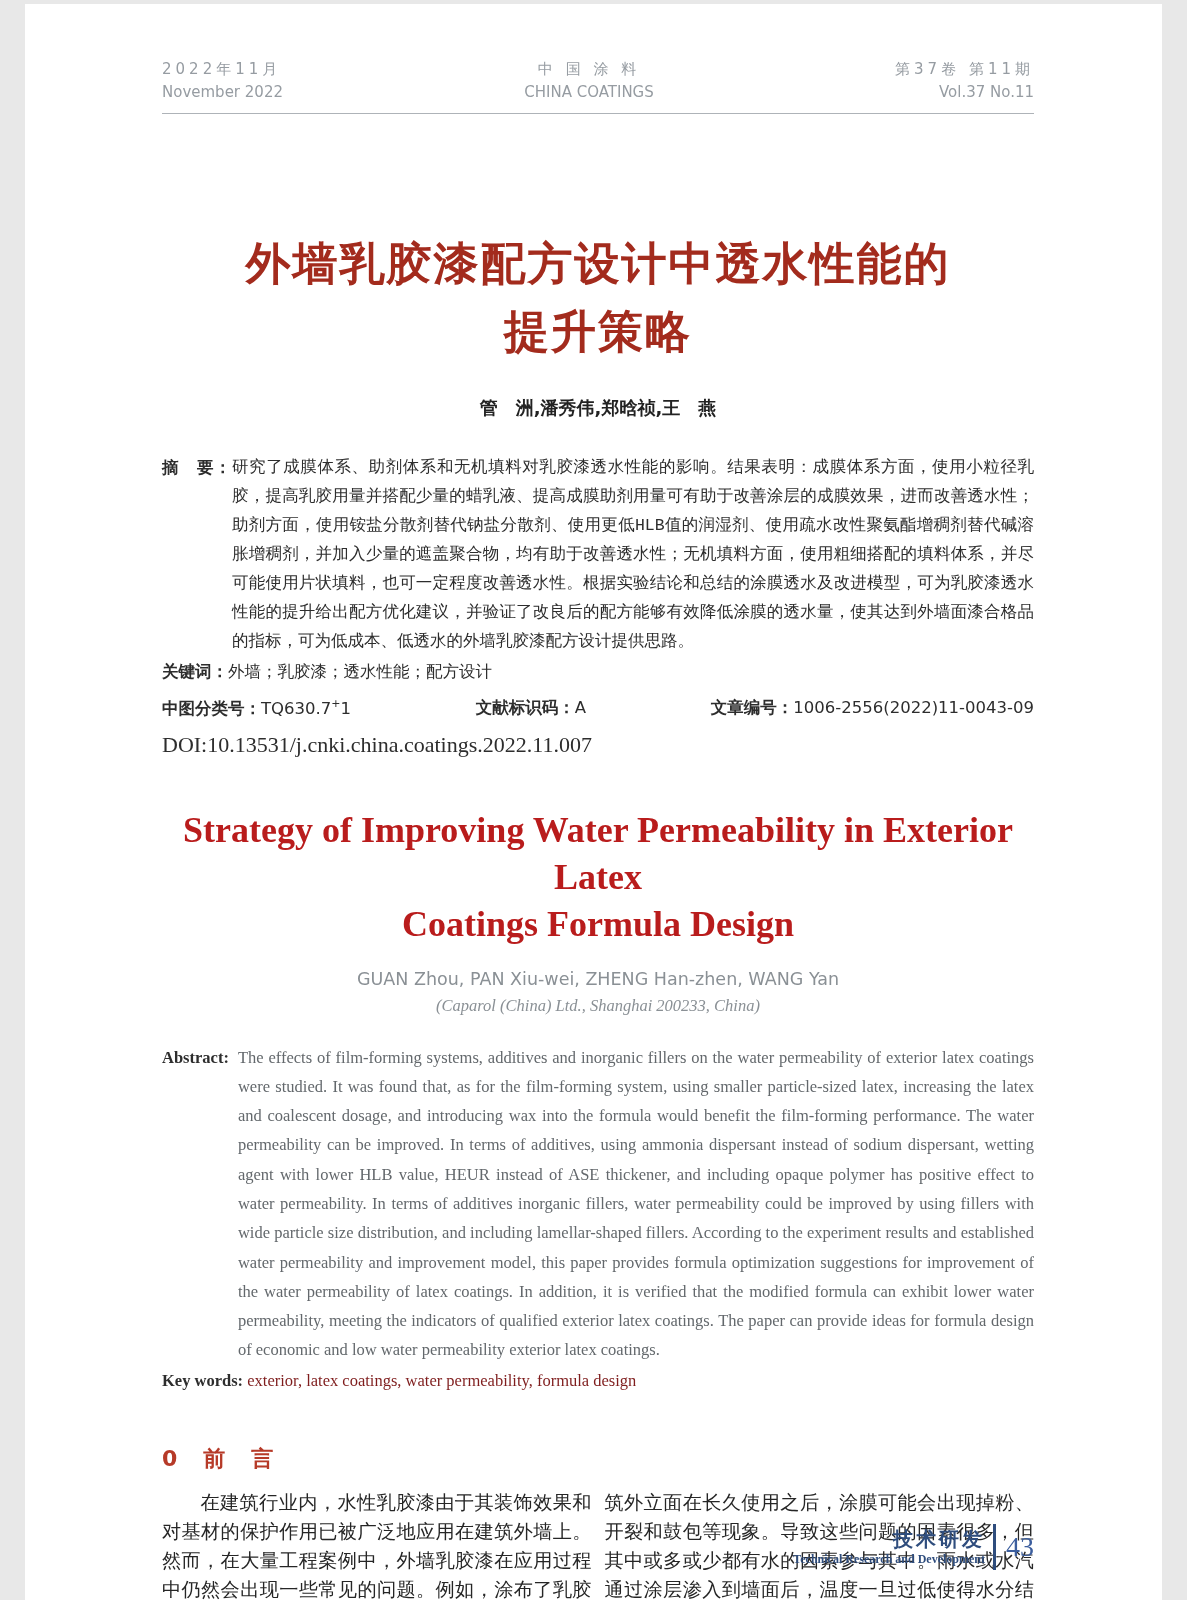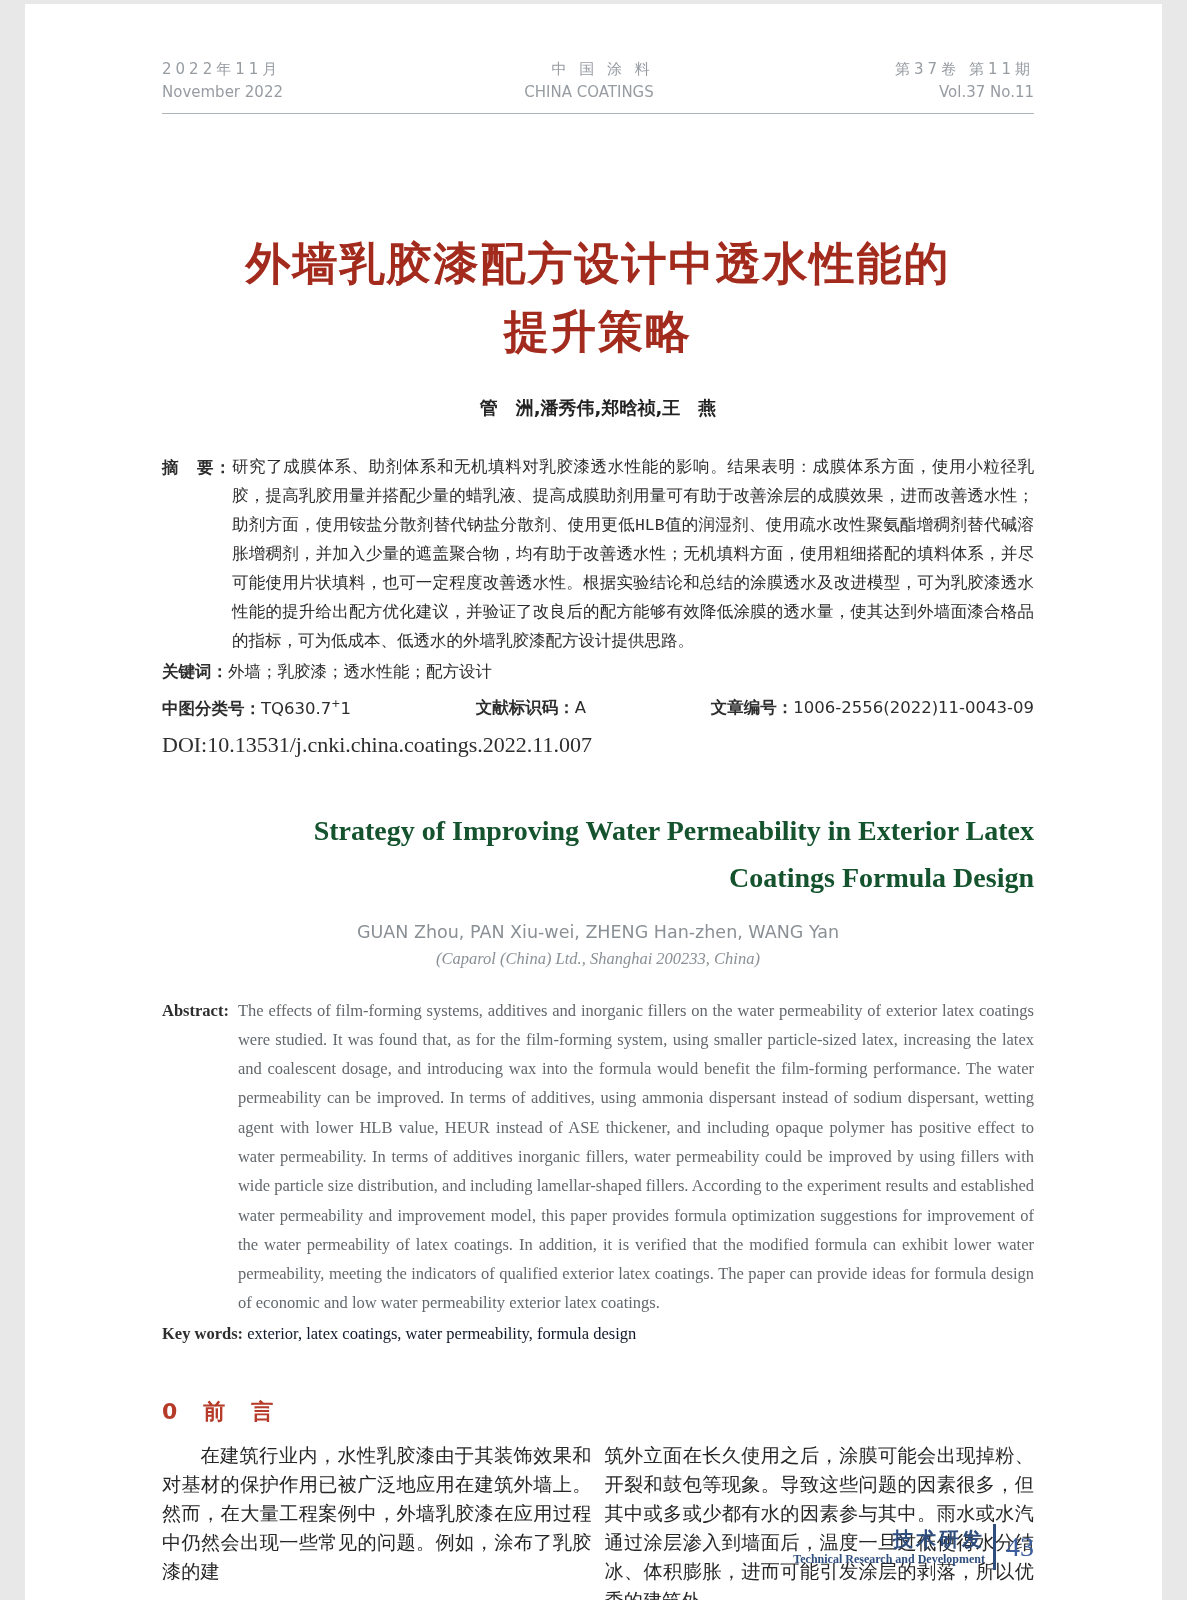--- a/index.html
+++ b/index.html
@@ -16,21 +16,21 @@
   .content { padding:0 128px 0 137px; }
 
   
   .jheader {
     display:flex; justify-content:space-between; align-items:flex-end;
     padding-top:54px;
     color:#969ca2;
     font-size:15px; line-height:23px;
   }
   .jheader .col { white-space:nowrap; }
-  .jheader .center { text-align:right; }
+  .jheader .center { text-align:center; }
   .jheader .right { text-align:right; }
   .jheader .zh { letter-spacing:4px; }
   .header-rule { border:none; border-top:1.6px solid #aeb3b8; margin-top:9px; }
 
   
   .title-zh {
     margin-top:116px;
     text-align:center;
     color:#a32b1d;
     font-size:45px; font-weight:bold;
@@ -66,24 +66,24 @@
   .meta-row .label { font-weight:bold; }
   .meta-row sup { font-size:11px; }
   .doi {
     margin-top:12px;
     font-family:"Liberation Serif","DejaVu Serif",serif;
     font-size:22px; color:#2d2d2d;
   }
 
   
   .title-en {
-    margin-top:49px; text-align:right;
-    font-family:"Liberation Serif","DejaVu Serif",serif;
-    color:#14532d; font-weight:bold;
-    font-size:28px; line-height:47px;
+    margin-top:49px; text-align:center;
+    font-family:"Liberation Serif","DejaVu Serif",serif;
+    color:#b91c1c; font-weight:bold;
+    font-size:36px; line-height:47px;
   }
   .authors-en {
     margin-top:21px; text-align:center;
     color:#8a9095; font-size:17.5px;
   }
   .affil-en {
     margin-top:7px; text-align:center;
     font-family:"Liberation Serif","DejaVu Serif",serif;
     font-style:italic; color:#8a9095; font-size:16.5px;
   }
@@ -96,21 +96,21 @@
     font-size:16.5px; line-height:29.3px;
   }
   .abstract-en .label { font-weight:bold; color:#2d2d2d; white-space:nowrap; padding-right:9px; }
   .abstract-en .text { text-align:justify; color:#63686c; }
   .kw-en {
     margin-top:1px;
     font-family:"Liberation Serif","DejaVu Serif",serif;
     font-size:16.5px; line-height:29.3px;
   }
   .kw-en .label { font-weight:bold; color:#2d2d2d; }
-  .kw-en .text { color:#0f172a; }
+  .kw-en .text { color:#7f1d1d; }
 
   
   .section-heading {
     margin-top:49px;
     color:#b63a28; font-weight:bold;
     font-size:22px; letter-spacing:2px;
   }
   .columns { display:flex; gap:13px; margin-top:14px; }
   .columns .col { width:447px; font-size:19.2px; line-height:29px; text-align:justify; color:#262626; }
   .columns .col p.indent { text-indent:2em; }

